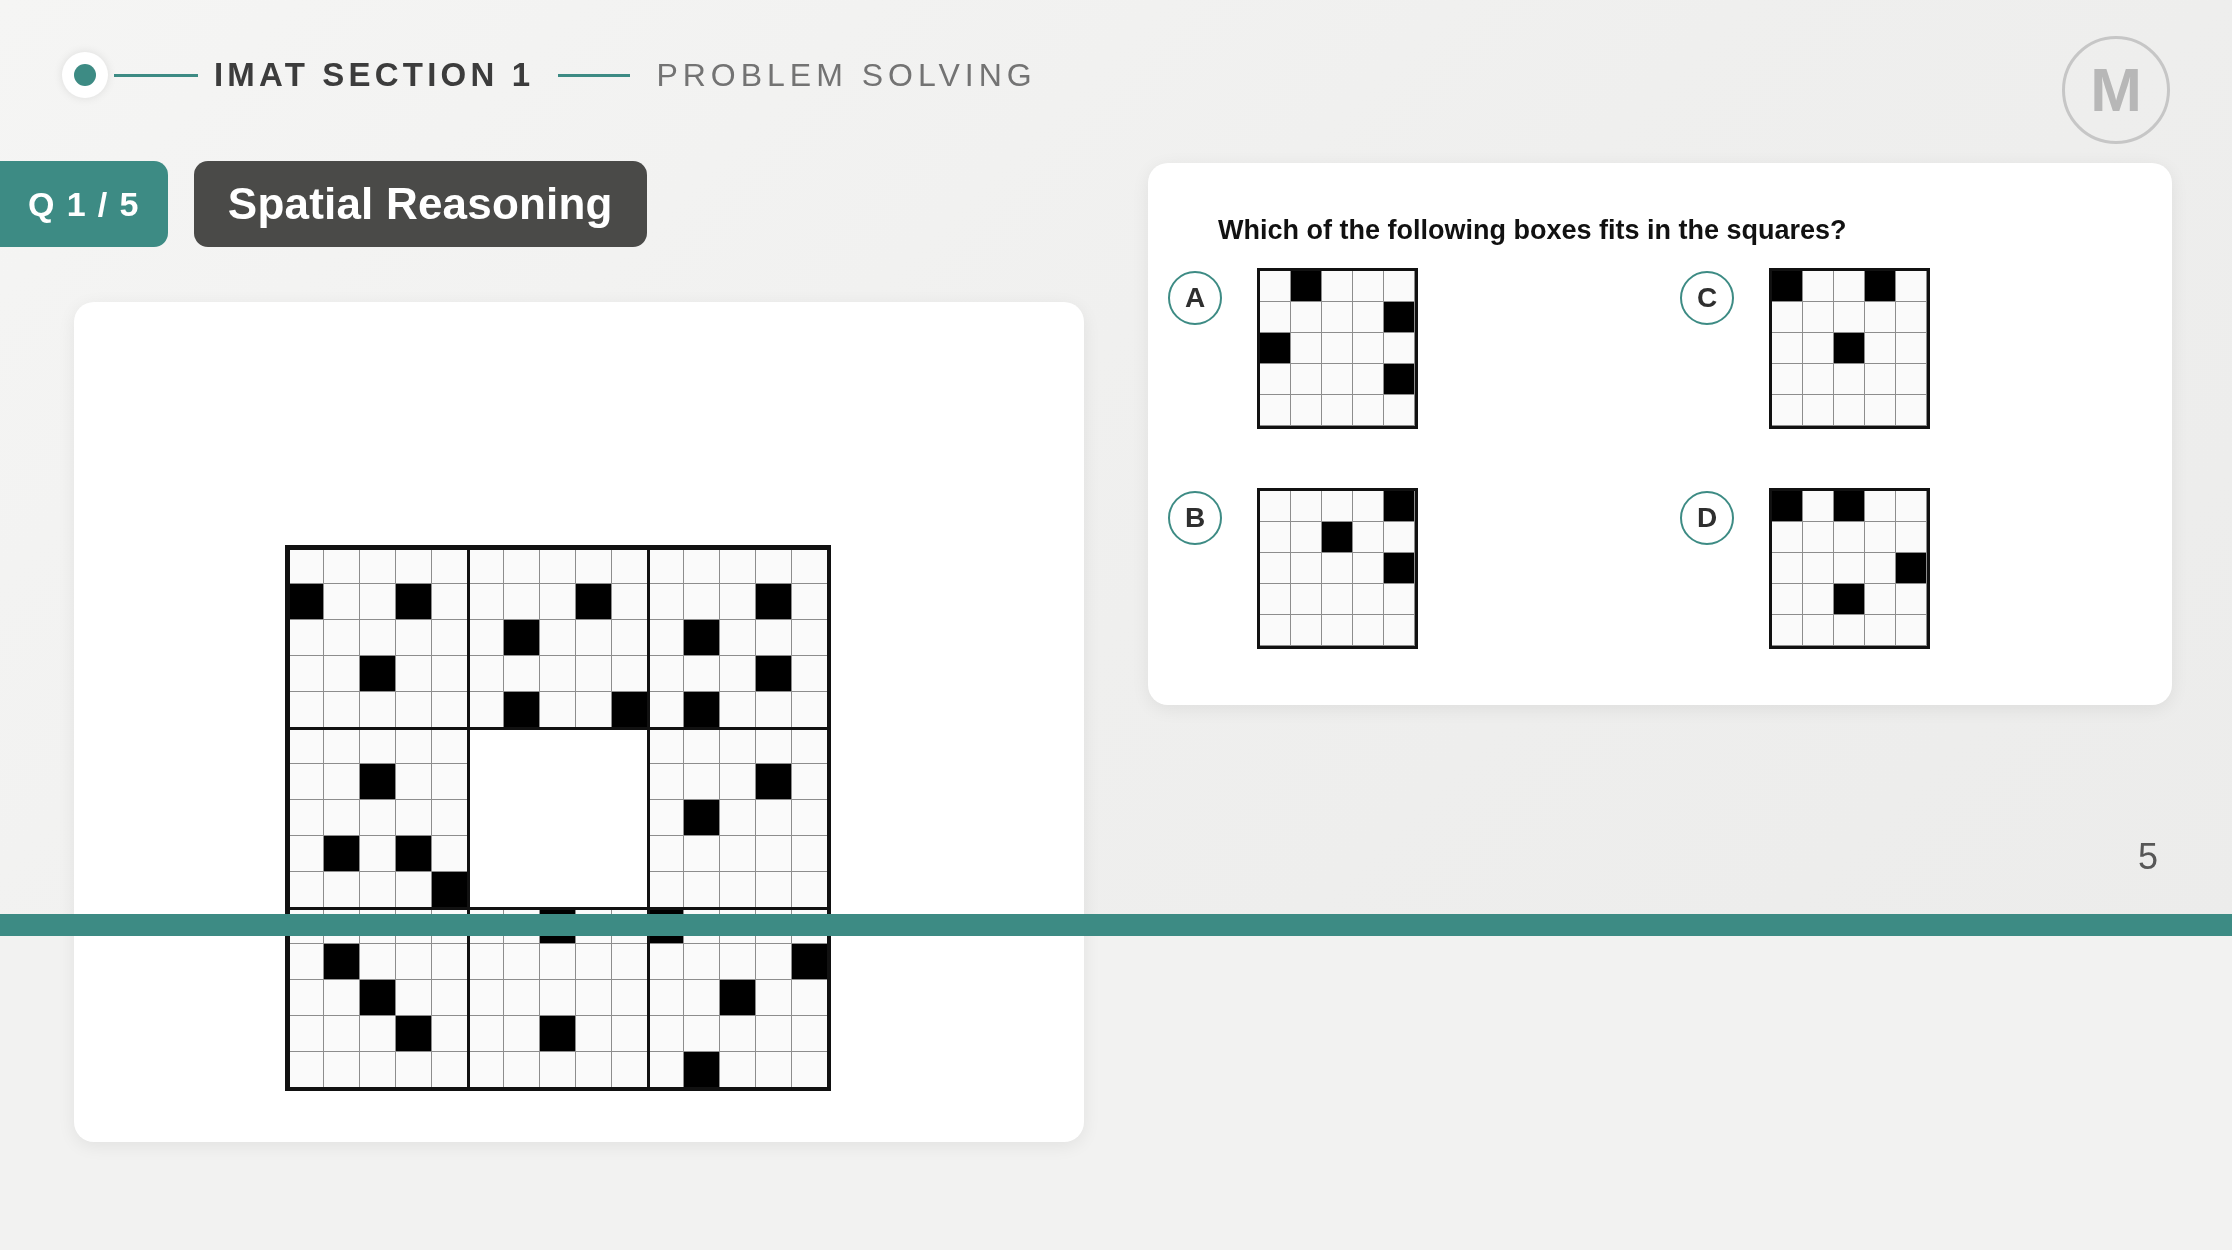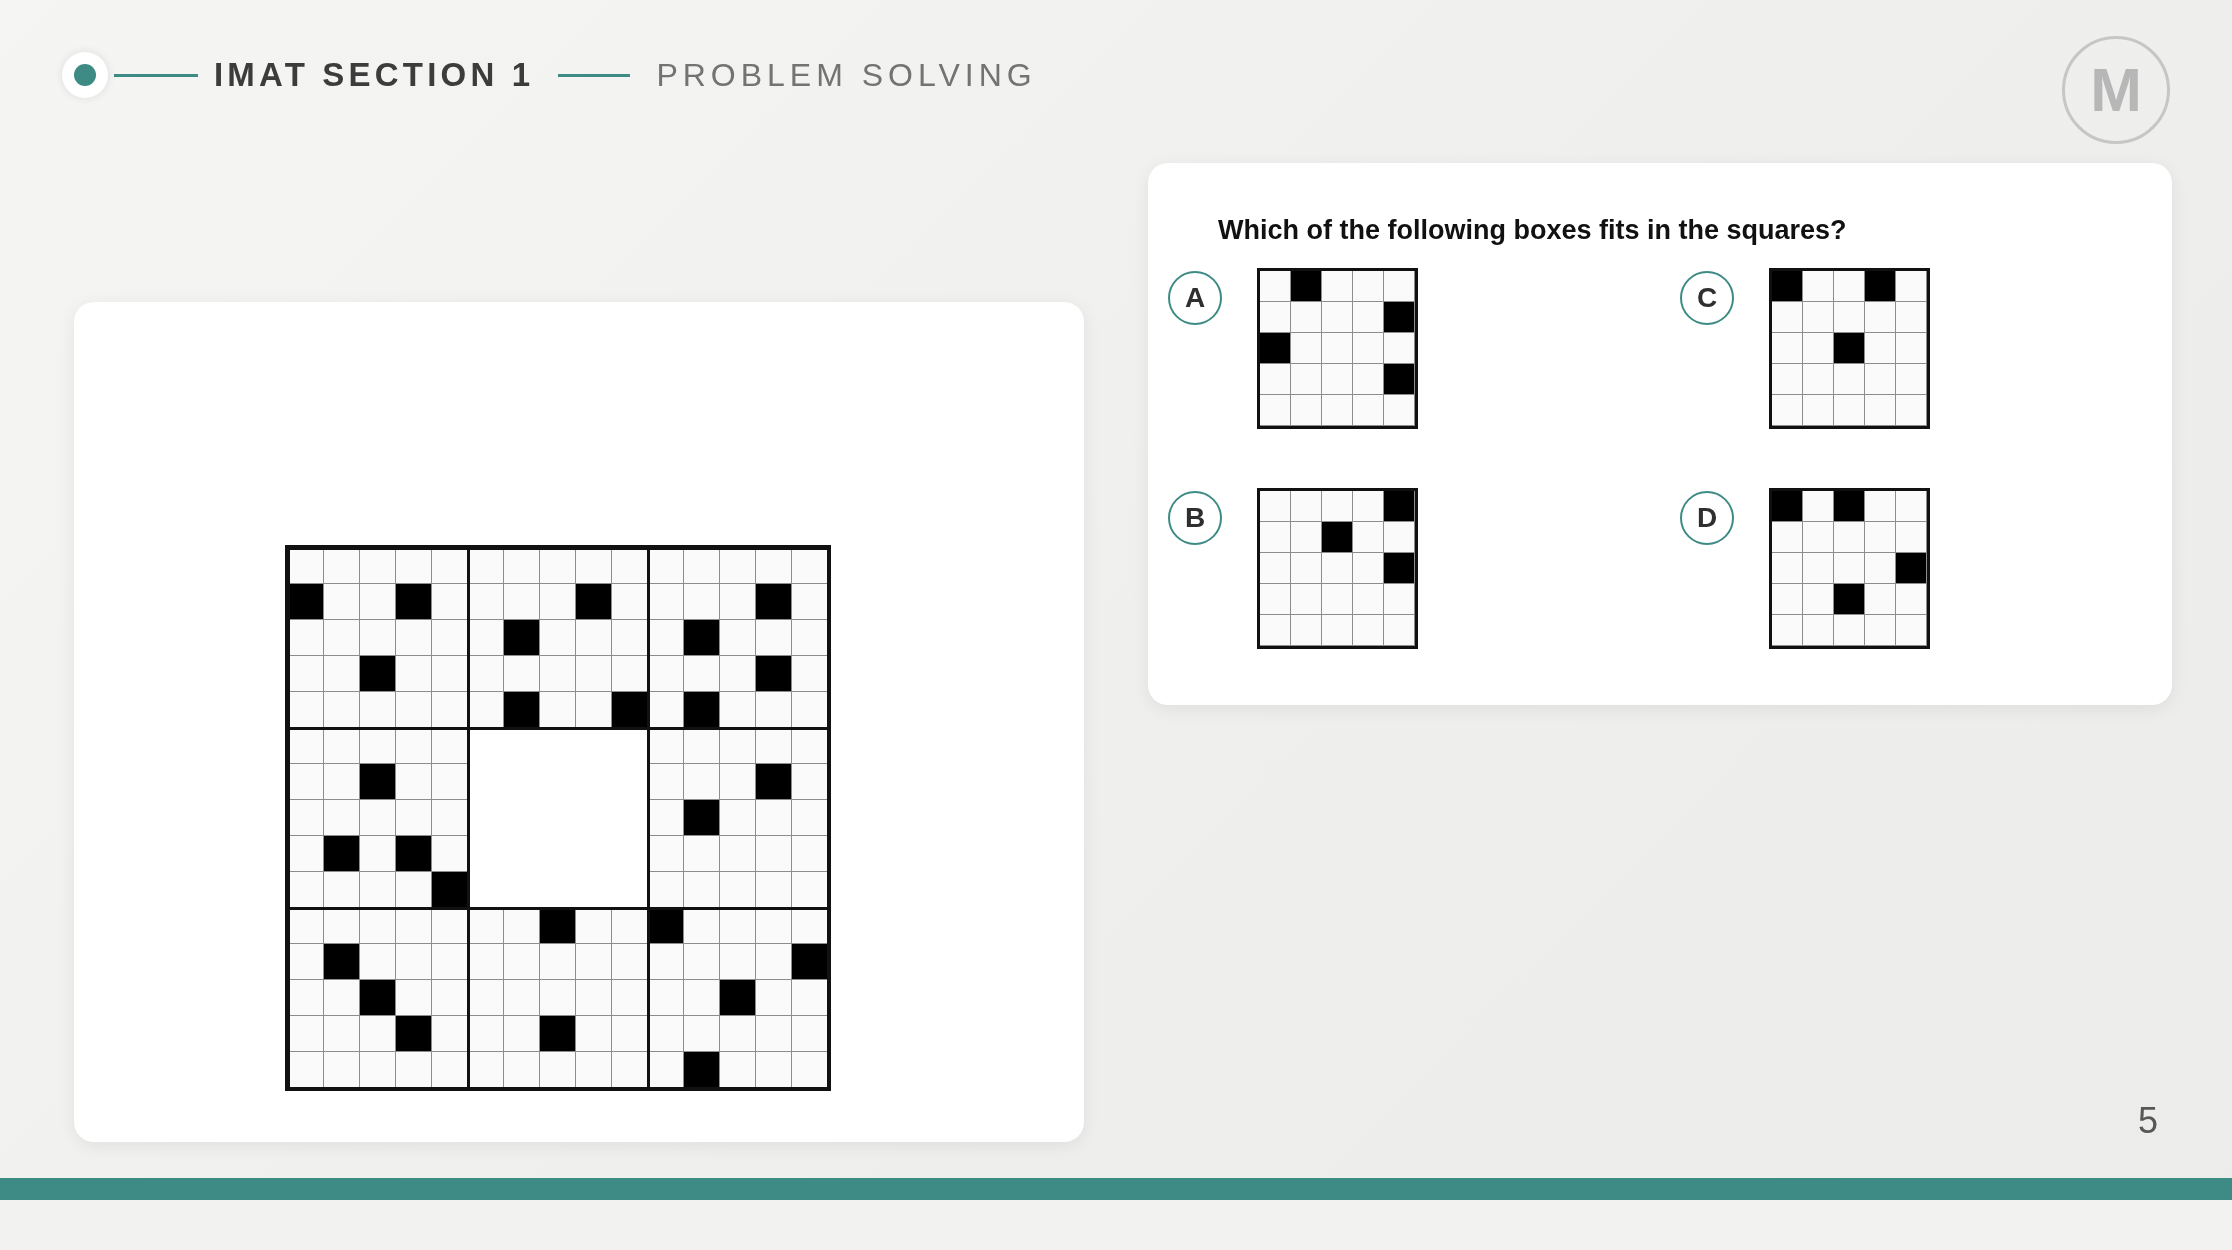--- a/index.html
+++ b/index.html
@@ -5,21 +5,21 @@
 <style>
   * { box-sizing: border-box; margin: 0; padding: 0; }
   html, body {
     width: 2232px; height: 1250px;
     font-family: "Liberation Sans", sans-serif;
     background: #f2f2f1;
     overflow: hidden;
   }
   .slide {
     position: relative;
-    width: 2232px; height: 1200px;
+    width: 2232px; height: 936px;
     background: linear-gradient(135deg,#f5f5f4 0%,#efefee 55%,#ececeb 100%);
   }
 
   
   .header {
     position: absolute; left: 0; top: 0;
     width: 100%; height: 150px;
     display: flex; align-items: center;
   }
   .hdr-dot-wrap {
@@ -166,20 +166,24 @@
     <div class="hdr-rule rule-1"></div>
     <div class="hdr-title">IMAT SECTION 1</div>
     <div class="hdr-rule rule-2"></div>
     <div class="hdr-sub">PROBLEM SOLVING</div>
   </div>
 
   <div class="logo">
     <span>M</span>
   </div>
 
+  <div class="badge-row">
+    <div class="q-badge">Q 1 / 5</div>
+    <div class="topic-badge">Spatial Reasoning</div>
+  </div>
 
   <div class="stem-card">
     <div class="main-grid-wrap">
       <div class="gridbox" id="main-grid" style="width: 540px; height: 540px;">
           <div class="cell" style="left: 0px; top: 0px; width: 36px; height: 36px;"></div>
           <div class="cell" style="left: 36px; top: 0px; width: 36px; height: 36px;"></div>
           <div class="cell" style="left: 72px; top: 0px; width: 36px; height: 36px;"></div>
           <div class="cell" style="left: 108px; top: 0px; width: 36px; height: 36px;"></div>
           <div class="cell" style="left: 144px; top: 0px; width: 36px; height: 36px;"></div>
           <div class="cell" style="left: 180px; top: 0px; width: 36px; height: 36px;"></div>

